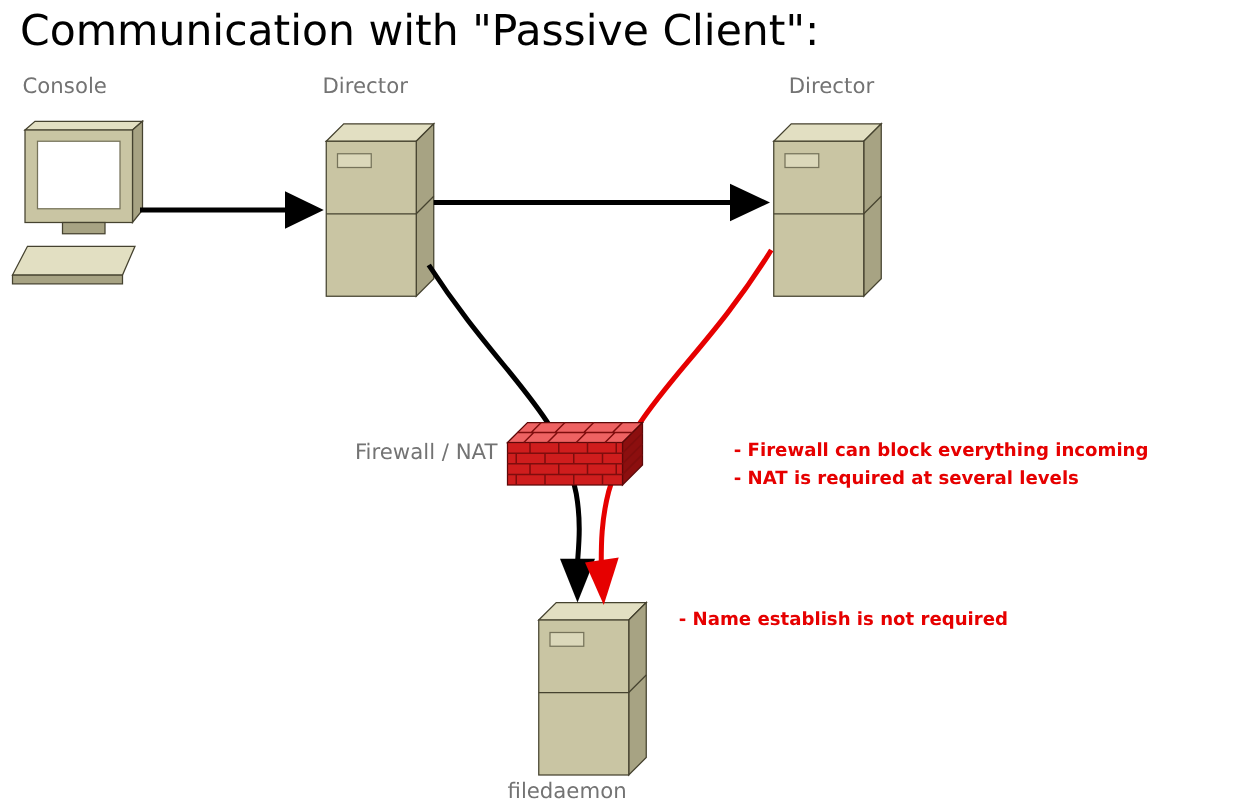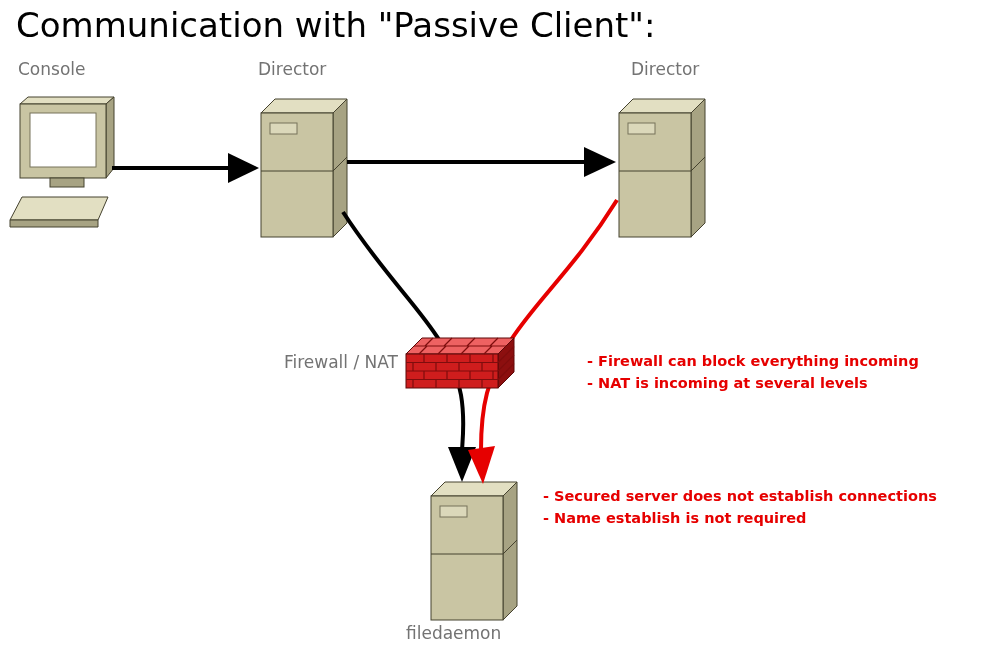--- a/index.html
+++ b/index.html
@@ -99,21 +99,20 @@
   <div class="label title">Communication with "Passive Client":</div>
 
   <div class="label node-label lbl-console">Console</div>
   <div class="label node-label lbl-director">Director</div>
   <div class="label node-label lbl-storage">Director</div>
   <div class="label node-label lbl-firewall">Firewall / NAT</div>
   <div class="label node-label lbl-filedaemon">filedaemon</div>
 
   <div class="notes notes-firewall">
     <div>- Firewall can block everything incoming</div>
-    <div>- NAT is incoming at several levels</div>
+    <div>- NAT is required at several levels</div>
   </div>
 
   <div class="notes notes-filedaemon">
-    <div>- Secured server does not establish connections</div>
     <div>- Name establish is not required</div>
   </div>
 
 </div>
 
 </body></html>

